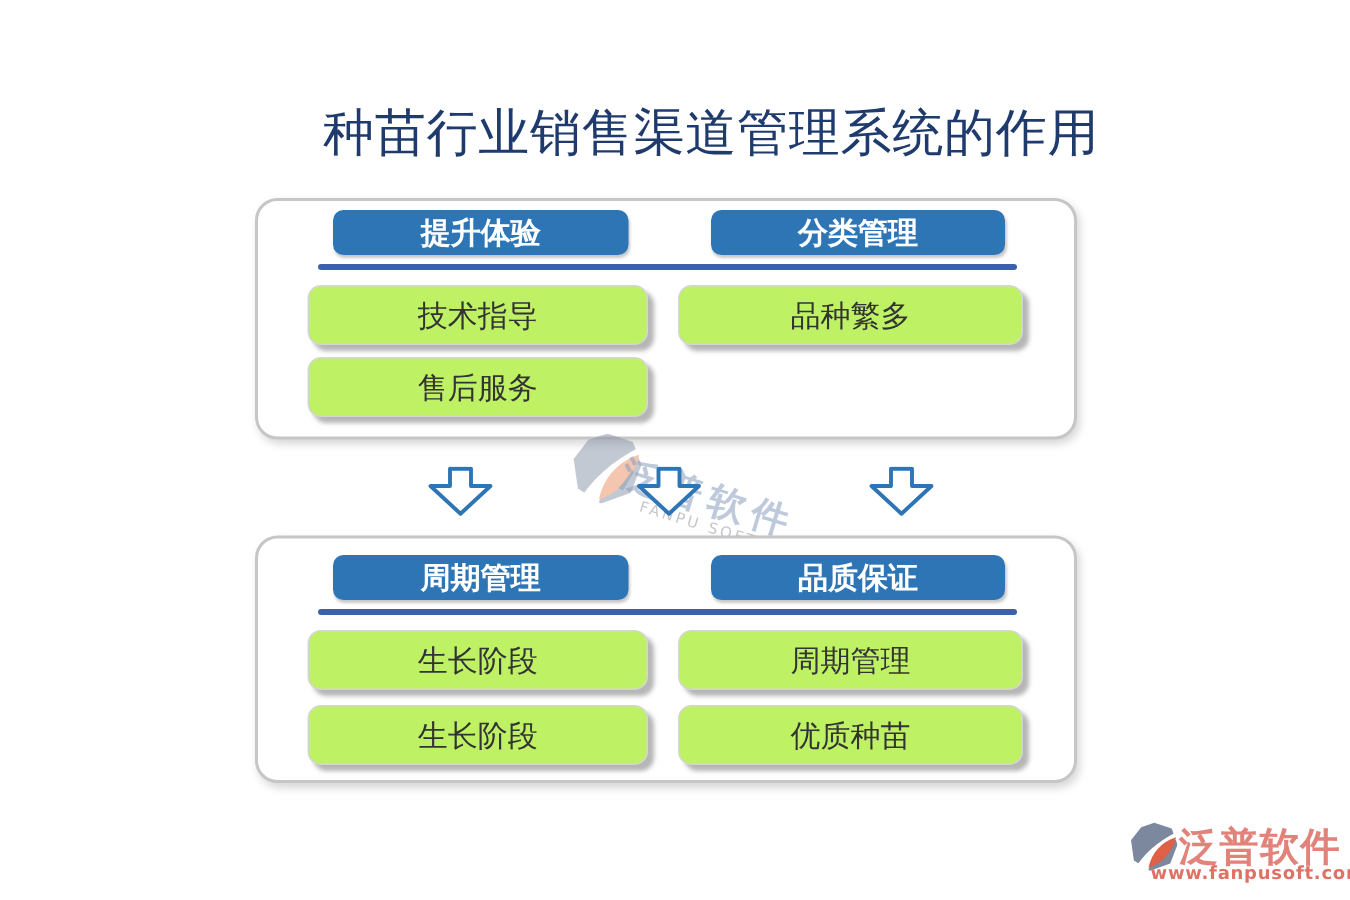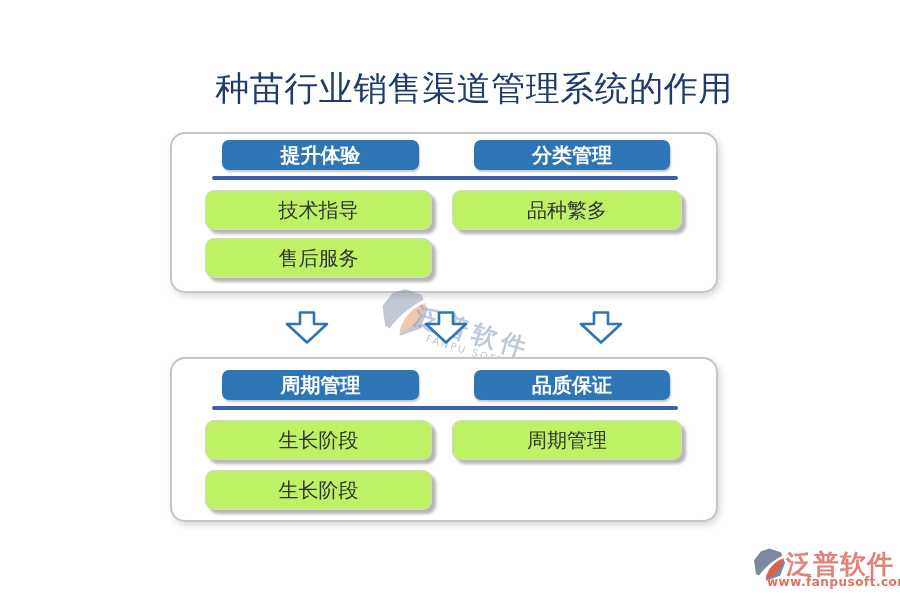--- a/index.html
+++ b/index.html
@@ -118,20 +118,21 @@
     </svg>
 </div>
 
 <div class="panel panel2">
   <div class="hdr h1">周期管理</div>
   <div class="hdr h2">品质保证</div>
   <div class="divider"></div>
   <div class="ibox r1 c1">生长阶段</div>
   <div class="ibox r1 c2">周期管理</div>
   <div class="ibox r2 c1">生长阶段</div>
+  <div class="ibox r2 c2">优质种苗</div>
 </div>
 
 <div class="footer-logo">
   <svg class="fl-mark" viewBox="0 0 32 34">
     <path d="M16 0 L28 4 L32 15 L27 28 L13 33 L2 26 L0 12 L7 3 Z" fill="#7b889e"></path>
     <path d="M32 6 C18 13 8 22 1 34 L11 34 C16 24 24 14 32 11 Z" fill="#ffffff"></path>
     <path d="M12 31 C14 21 21 13 31 10 C29 19 22 28 12 31 Z" fill="#dd6047"></path>
   </svg>
   <div class="fl-brand">泛普软件</div>
   <div class="fl-url">www.fanpusoft.com</div>

